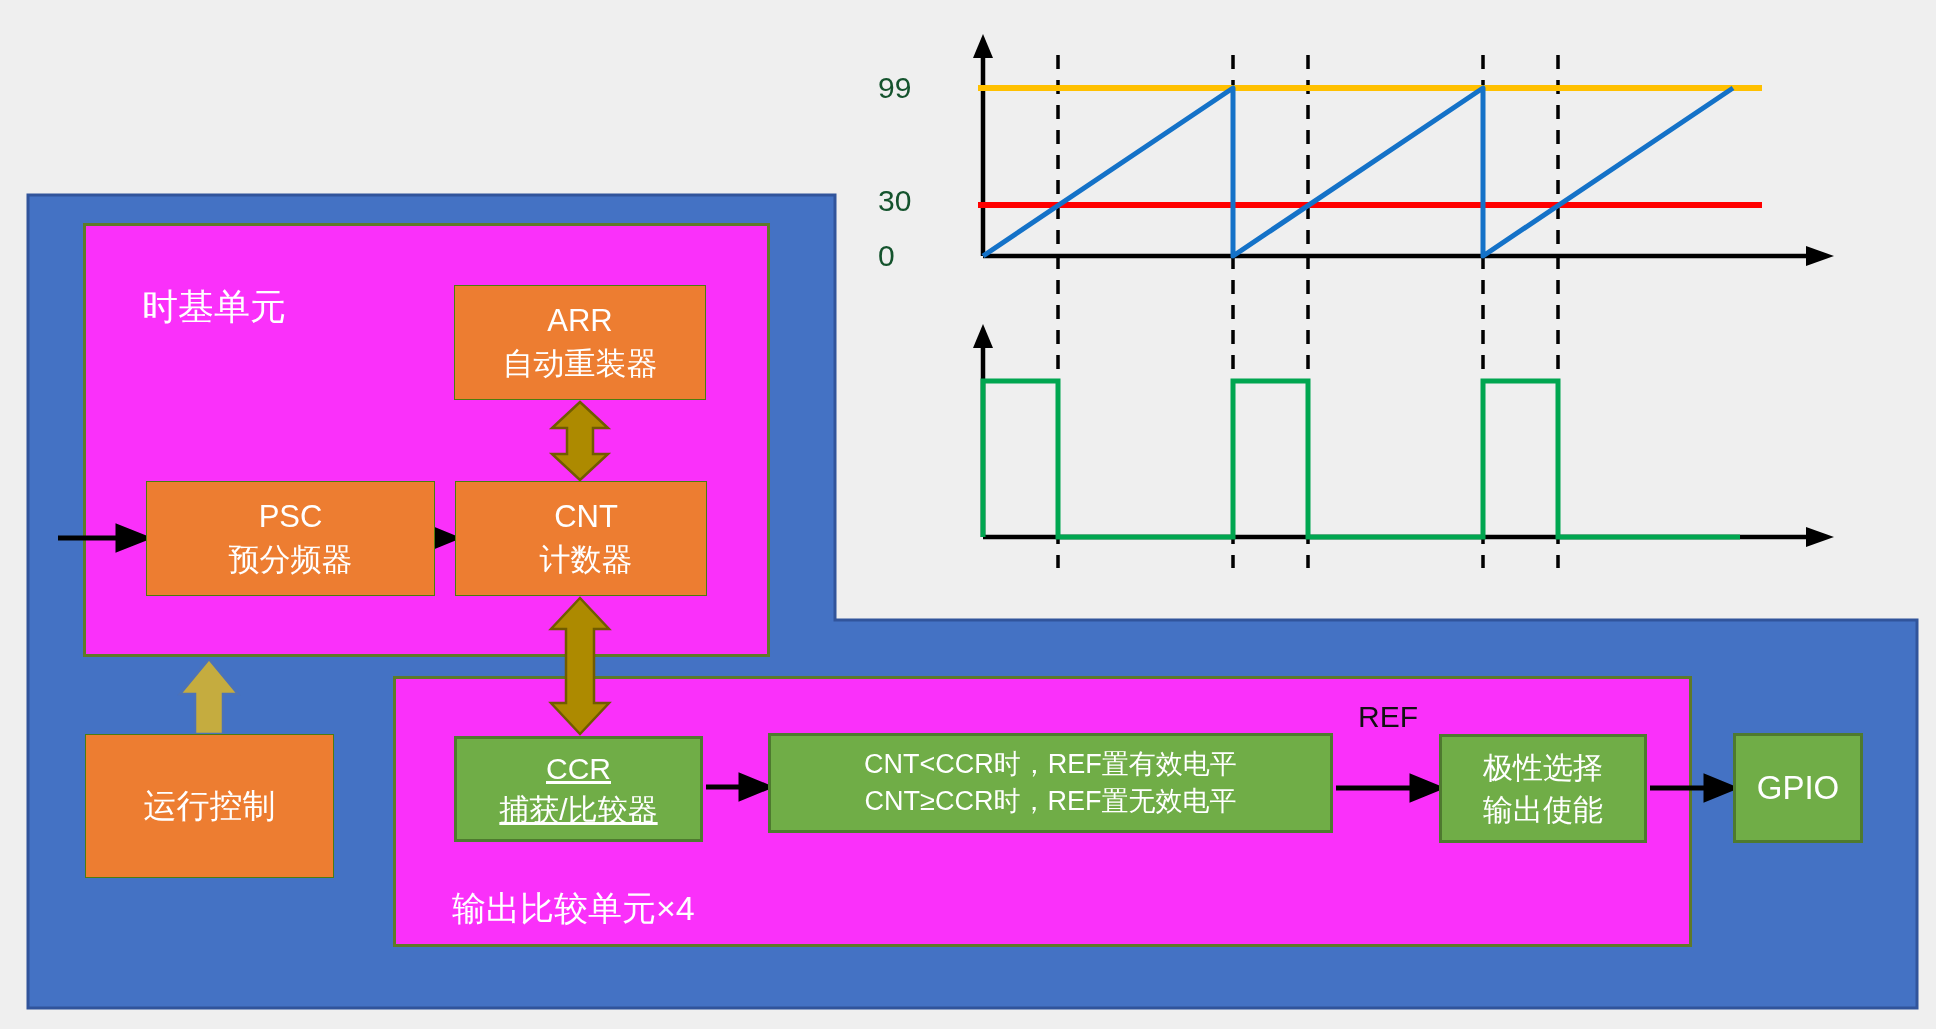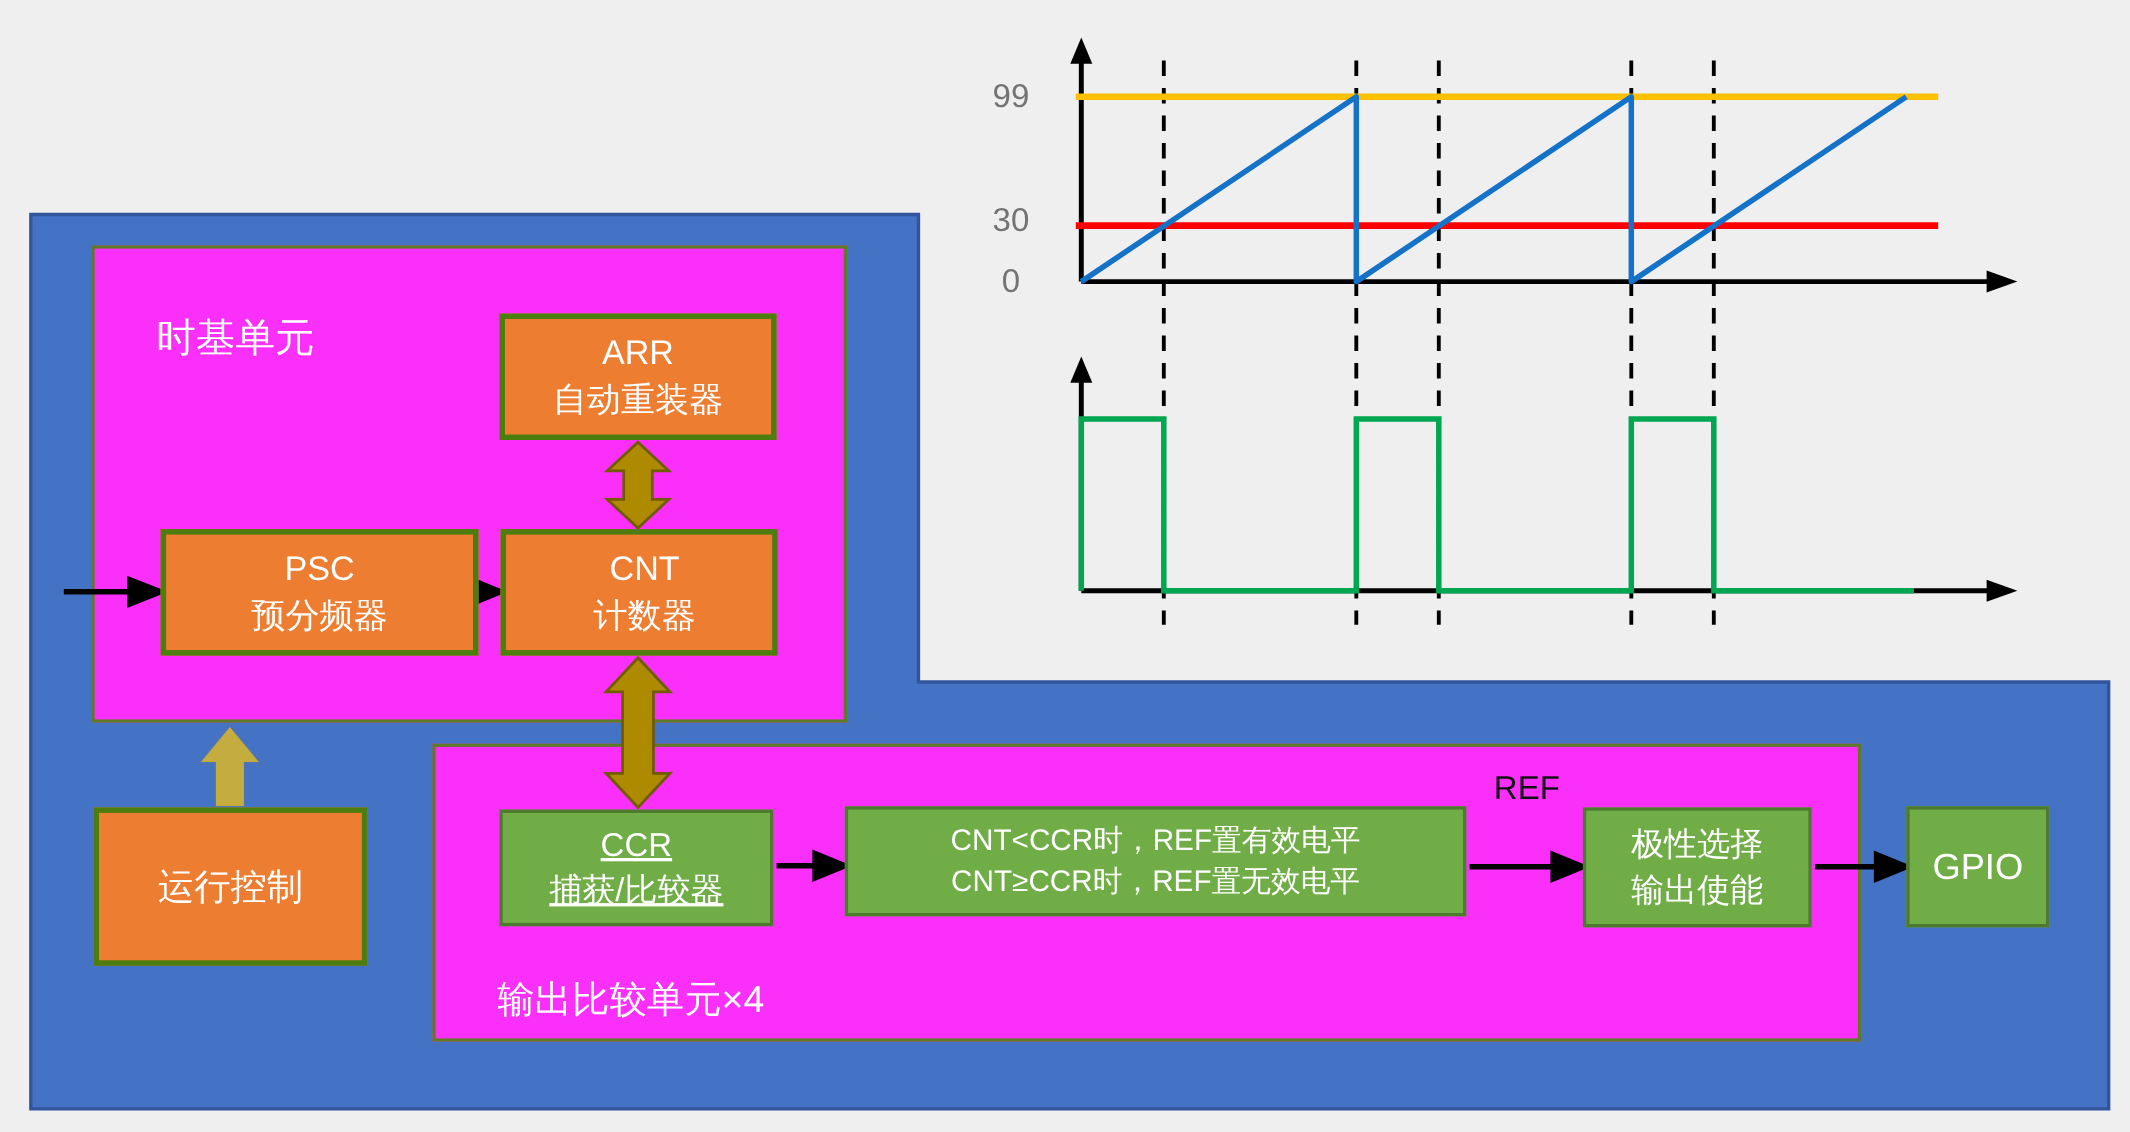--- a/index.html
+++ b/index.html
@@ -1,27 +1,27 @@
 <!DOCTYPE html>
 <html><head>
 <meta charset="utf-8">
 <style>
   html,body{margin:0;padding:0;background:#efefef;}
   #stage{position:relative;width:1936px;height:1029px;background:#efefef;overflow:hidden;
          font-family:"Liberation Sans","DejaVu Sans",sans-serif;}
   svg.layer{position:absolute;left:0;top:0;width:1936px;height:1029px;pointer-events:none;}
   .box{position:absolute;display:flex;flex-direction:column;align-items:center;justify-content:center;
        color:#fff;text-align:center;line-height:1.38;box-sizing:border-box;}
-  .orange{background:#ED7D31;border:5px solid #4d7c0f;}
+  .orange{background:#ED7D31;border:1px solid #4d7c0f;}
   .green{background:#70AD47;border:3px solid #4E7A2F;}
   .magenta{position:absolute;background:#FA30FA;border:3px solid #5E7A28;box-sizing:border-box;}
   .lbl{position:absolute;white-space:nowrap;}
   .white{color:#fff;}
   .black{color:#111;}
-  .tick{position:absolute;width:82px;text-align:center;font-size:30px;color:#737373;}
+  .tick{position:absolute;width:82px;text-align:left;font-size:30px;color:#14532d;}
 </style>
 </head>
 <body>
 
 <div id="stage">
 
   <svg class="layer">
     <polygon points="28,195 835,195 835,620 1917,620 1917,1008 28,1008" fill="#4472C4" stroke="#31549B" stroke-width="3"></polygon>
   </svg>
 

